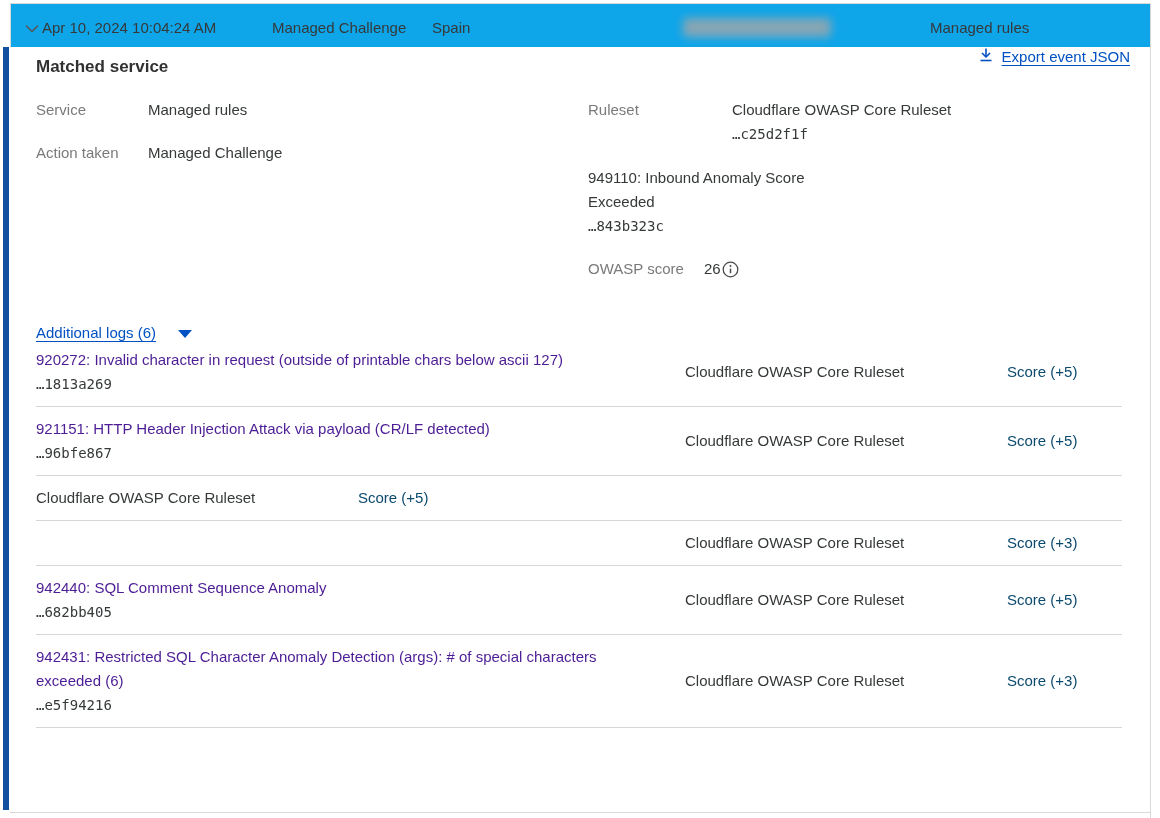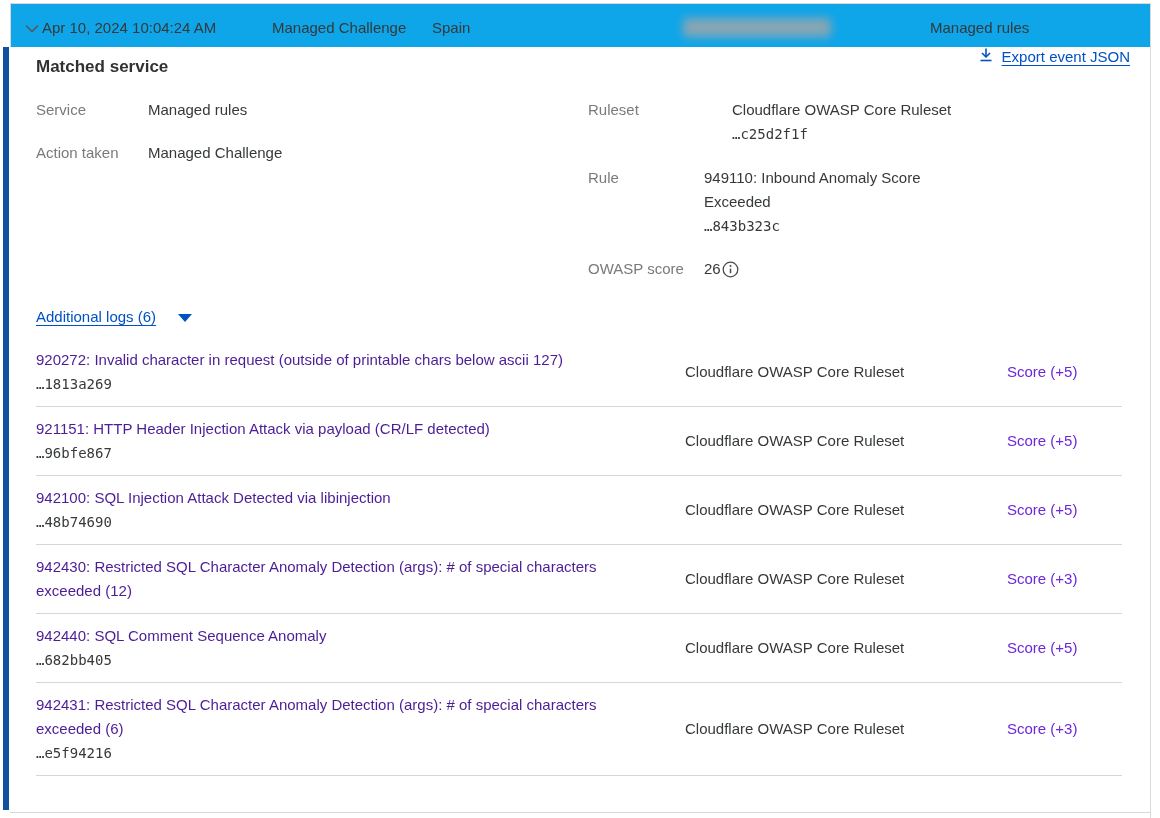--- a/index.html
+++ b/index.html
@@ -50,39 +50,39 @@
   .f-action   { left: 36px; top: 141px; } .f-action   .flabel { width: 112px; }
   .f-ruleset  { left: 588px; top: 98px; gap: 28px; }  .f-ruleset .flabel { width: 116px; }
   .f-rule     { left: 588px; top: 166px; } .f-rule    .flabel { width: 116px; }
   .f-owasp    { left: 588px; top: 257px; } .f-owasp   .flabel { width: 116px; }
   .f-ruleset .fvalue, .f-rule .fvalue { width: 240px; }
   .fvalue .id-line { line-height: 24px; color: #36393a; }
   .owasp-wrap { display: flex; align-items: center; gap: 1px; }
   .info-icon { width: 17px; height: 17px; display: inline-block; }
 
   .additional-logs {
-    position: absolute; left: 36px; top: 308px;
+    position: absolute; left: 36px; top: 324px;
     display: flex; align-items: center; gap: 22px;
     color: #0051c3; font-size: 15px; cursor: pointer;
   }
   .additional-logs .label { text-decoration: underline; text-underline-offset: 3px; }
   .tri-down { width: 0; height: 0; border-left: 7px solid transparent; border-right: 7px solid transparent; border-top: 8px solid #0051c3; margin-top: 2px; }
 
   
   .log-rows { position: absolute; left: 36px; top: 338px; width: 1086px; }
   .log-row {
     display: flex; align-items: center;
     padding: 10px 0; border-bottom: 1px solid #d7d7d7;
     font-size: 15px; line-height: 24px;
   }
   .log-desc-col { width: 604px; margin-right: 45px; align-self: flex-start; }
   .log-desc { color: #4c1d95; }
   .log-id { color: #36393a; }
   .log-ruleset { width: 322px; color: #36393a; }
-  .log-score { width: 115px; color: #6d28d9; }
+  .log-score { width: 115px; color: #0c4a6e; }
 </style>
 </head>
 <body>
 
 <div class="frame-top"></div>
 <div class="frame-right"></div>
 <div class="frame-left"></div>
 <div class="frame-bottom"></div>
 
 <div class="event-row">
@@ -125,21 +125,20 @@
 
 <div class="field f-ruleset">
   <span class="flabel">Ruleset</span>
   <span class="fvalue">
     <div>Cloudflare OWASP Core Ruleset</div>
     <div class="id-line mono">…c25d2f1f</div>
   </span>
 </div>
 
 <div class="field f-rule">
-  <span class="flabel">Rule</span>
   <span class="fvalue">
     <div>949110: Inbound Anomaly Score Exceeded</div>
     <div class="id-line mono">…843b323c</div>
   </span>
 </div>
 
 <div class="field f-owasp">
   <span class="flabel">OWASP score</span>
   <span class="fvalue owasp-wrap">
     <span>26</span>
@@ -172,31 +171,26 @@
   <div class="log-row">
     <div class="log-desc-col">
       <div class="log-desc">921151: HTTP Header Injection Attack via payload (CR/LF detected)</div>
       <div class="log-id mono">…96bfe867</div>
     </div>
     <div class="log-ruleset">Cloudflare OWASP Core Ruleset</div>
     <div class="log-score">Score (+5)</div>
   </div>
 
   <div class="log-row">
-    <div class="log-desc-col">
-      <div class="log-desc">942100: SQL Injection Attack Detected via libinjection</div>
-      <div class="log-id mono">…48b74690</div>
-    </div>
-    <div class="log-ruleset">Cloudflare OWASP Core Ruleset</div>
-    <div class="log-score">Score (+5)</div>
-  </div>
-
-  <div class="log-row">
-    <div class="log-desc-col">
-      <div class="log-desc">942430: Restricted SQL Character Anomaly Detection (args): # of special characters exceeded (12)</div>
+    <div class="log-ruleset">Cloudflare OWASP Core Ruleset</div>
+    <div class="log-score">Score (+5)</div>
+  </div>
+
+  <div class="log-row">
+    <div class="log-desc-col">
     </div>
     <div class="log-ruleset">Cloudflare OWASP Core Ruleset</div>
     <div class="log-score">Score (+3)</div>
   </div>
 
   <div class="log-row">
     <div class="log-desc-col">
       <div class="log-desc">942440: SQL Comment Sequence Anomaly</div>
       <div class="log-id mono">…682bb405</div>
     </div>

